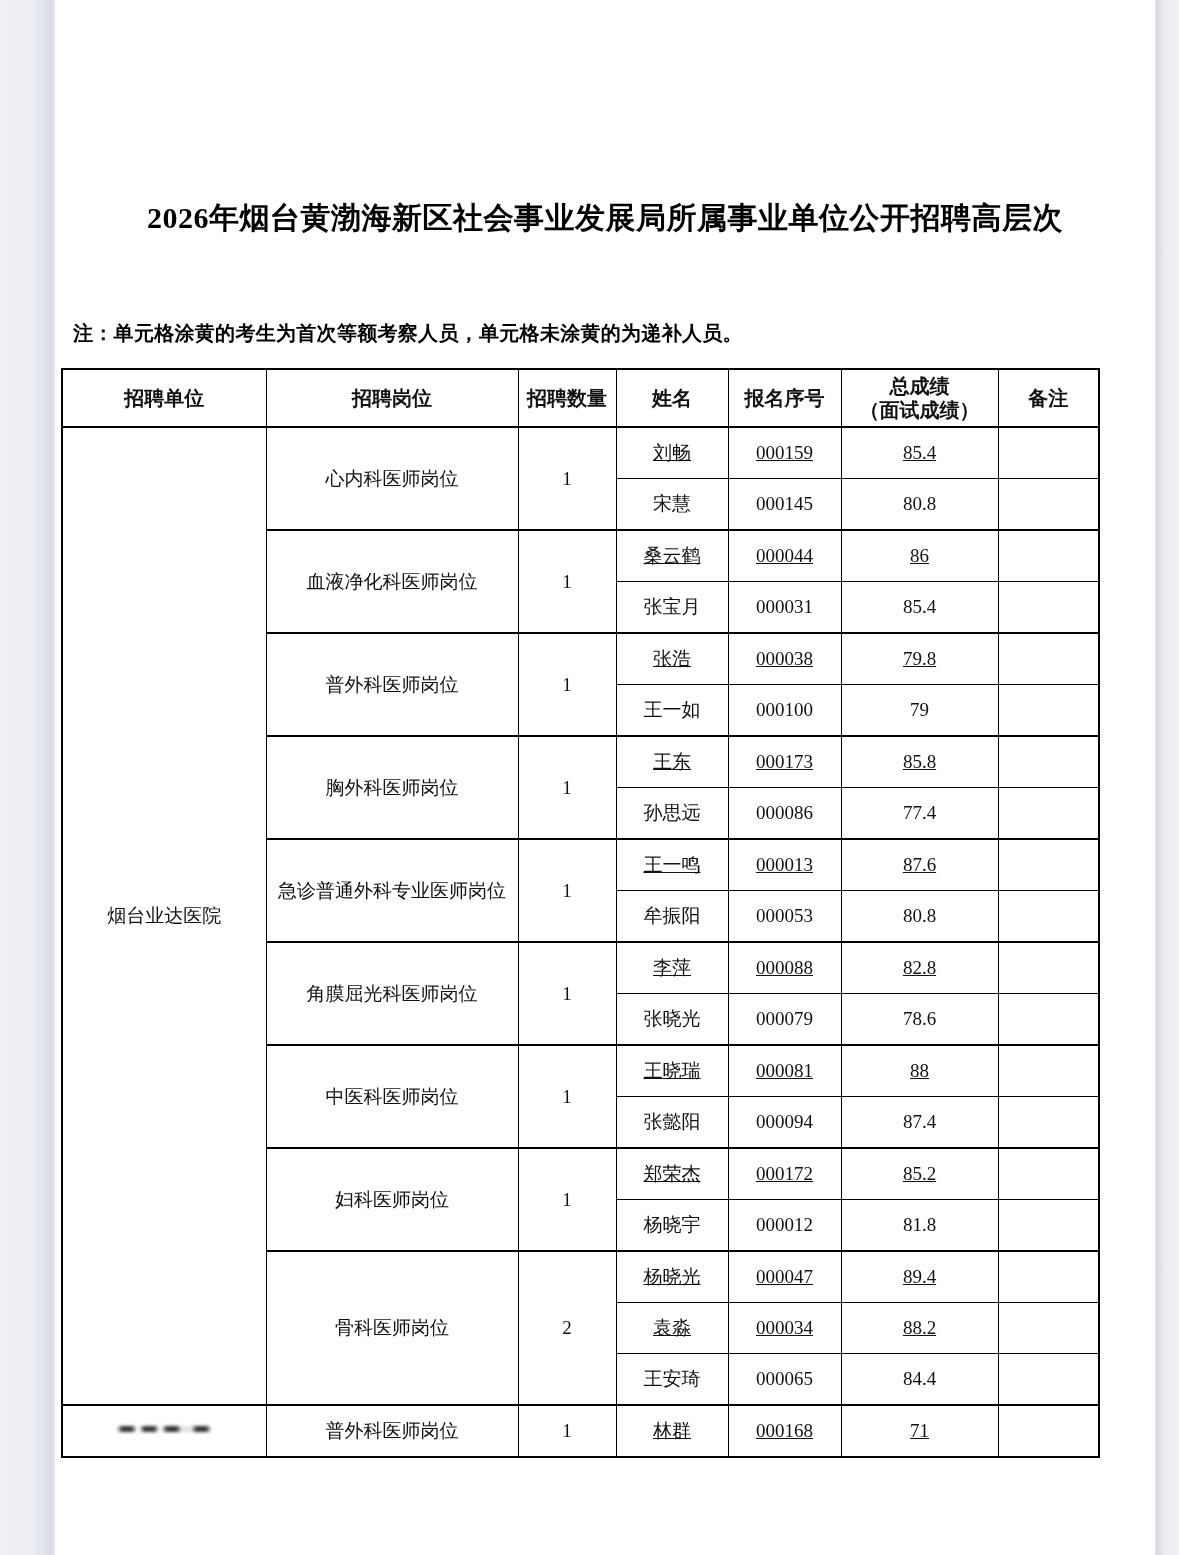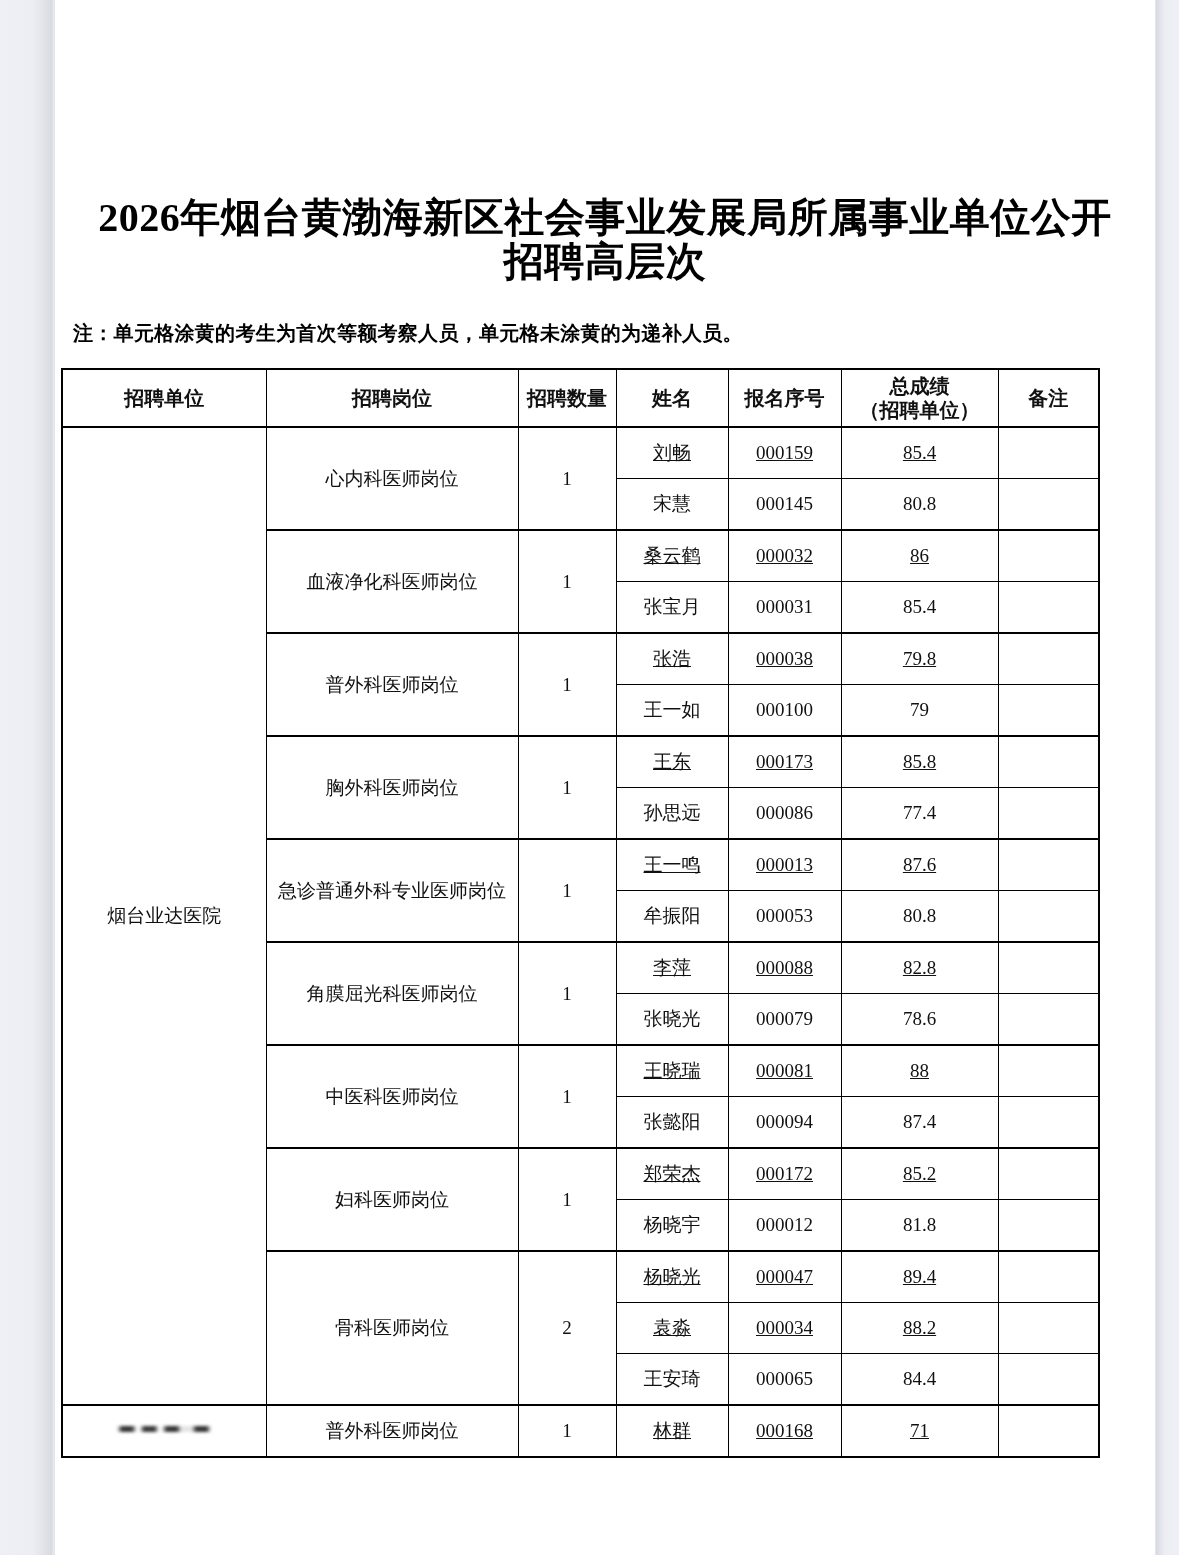--- a/index.html
+++ b/index.html
@@ -17,21 +17,21 @@
   .edge-l{position:absolute;left:0;top:0;width:55px;height:1555px;
     background:linear-gradient(to right,#eef0f5 0%,#eceef4 60%,#d9dbe2 94%,#f4f5f8 100%);}
   .edge-r{position:absolute;right:0;top:0;width:24px;height:1555px;
     background:linear-gradient(to left,#eef0f5 0%,#eceef4 60%,#d9dbe2 94%,#f4f5f8 100%);}
 
   .doc-title{
     position:absolute;left:25px;top:196px;width:1050px;
     text-align:center;
     font-family:"Liberation Serif","DejaVu Serif",serif;
     font-weight:bold;
-    font-size:40px;
+    font-size:30px;
     line-height:44px;
     letter-spacing:0.5px;
     color:#000;
   }
   .note{
     position:absolute;left:18px;top:320px;
     font-weight:bold;
     font-size:20px;
     color:#000;
     letter-spacing:0.3px;
@@ -117,21 +117,21 @@
     </colgroup>
     <thead>
       <tr>
         <th>招聘单位</th>
         <th>招聘岗位</th>
         <th>招聘数量</th>
         <th>姓名</th>
         <th>报名序号</th>
         <th>
           <div>总成绩</div>
-          <div>（招聘单位）</div>
+          <div>（面试成绩）</div>
         </th>
         <th>备注</th>
       </tr>
     </thead>
     <tbody id="tbody">
         <tr class="grp-top">
           <td rowspan="19">烟台业达医院</td>
           <td rowspan="2">心内科医师岗位</td>
           <td rowspan="2">1</td>
           <td class="hl">刘畅</td>
@@ -142,21 +142,21 @@
         <tr>
           <td class="">宋慧</td>
           <td class="">000145</td>
           <td class="">80.8</td>
           <td></td>
         </tr>
         <tr class="grp-top">
           <td rowspan="2">血液净化科医师岗位</td>
           <td rowspan="2">1</td>
           <td class="hl">桑云鹤</td>
-          <td class="hl">000032</td>
+          <td class="hl">000044</td>
           <td class="hl">86</td>
           <td></td>
         </tr>
         <tr>
           <td class="">张宝月</td>
           <td class="">000031</td>
           <td class="">85.4</td>
           <td></td>
         </tr>
         <tr class="grp-top">

